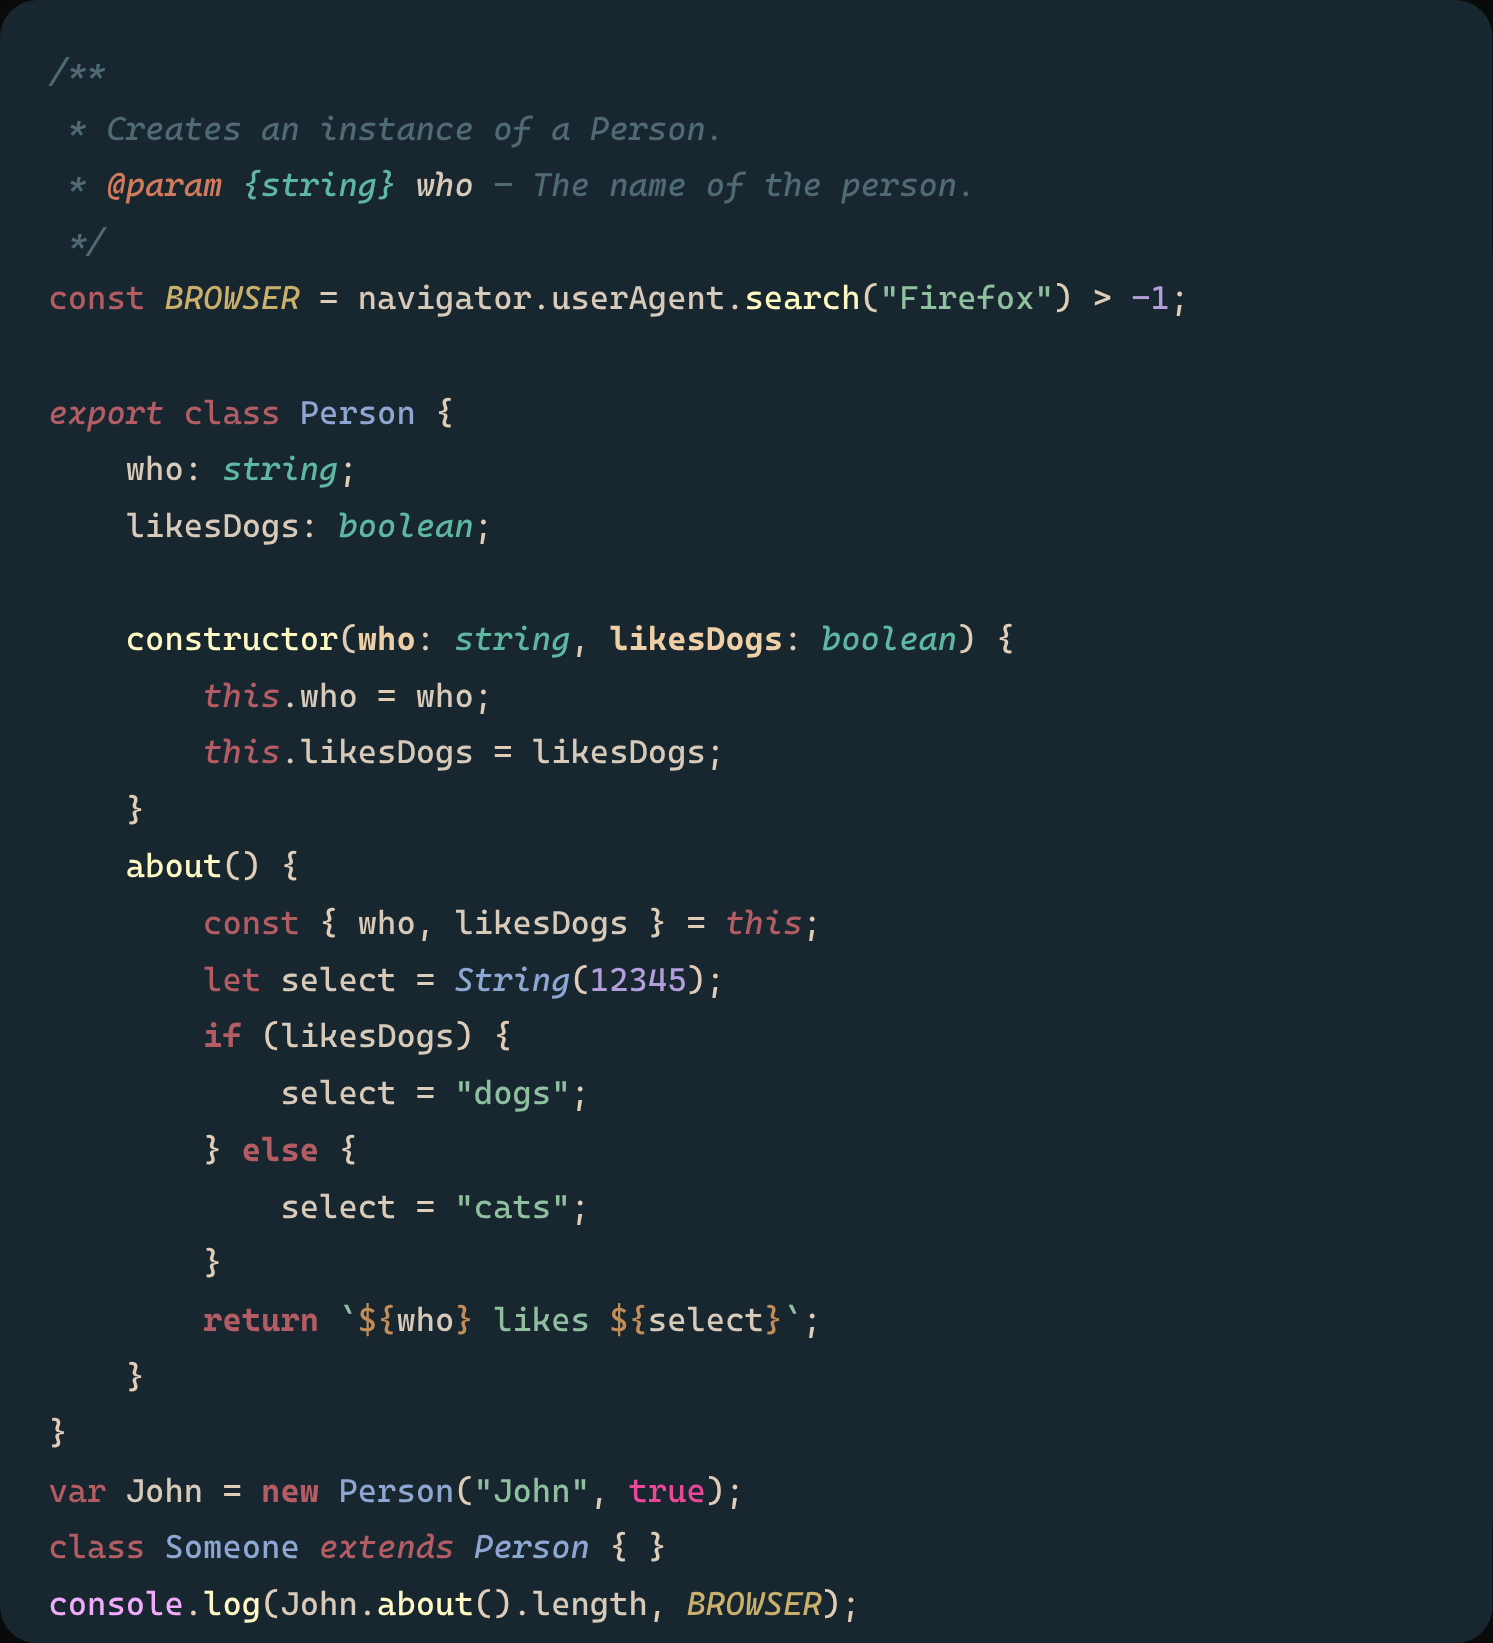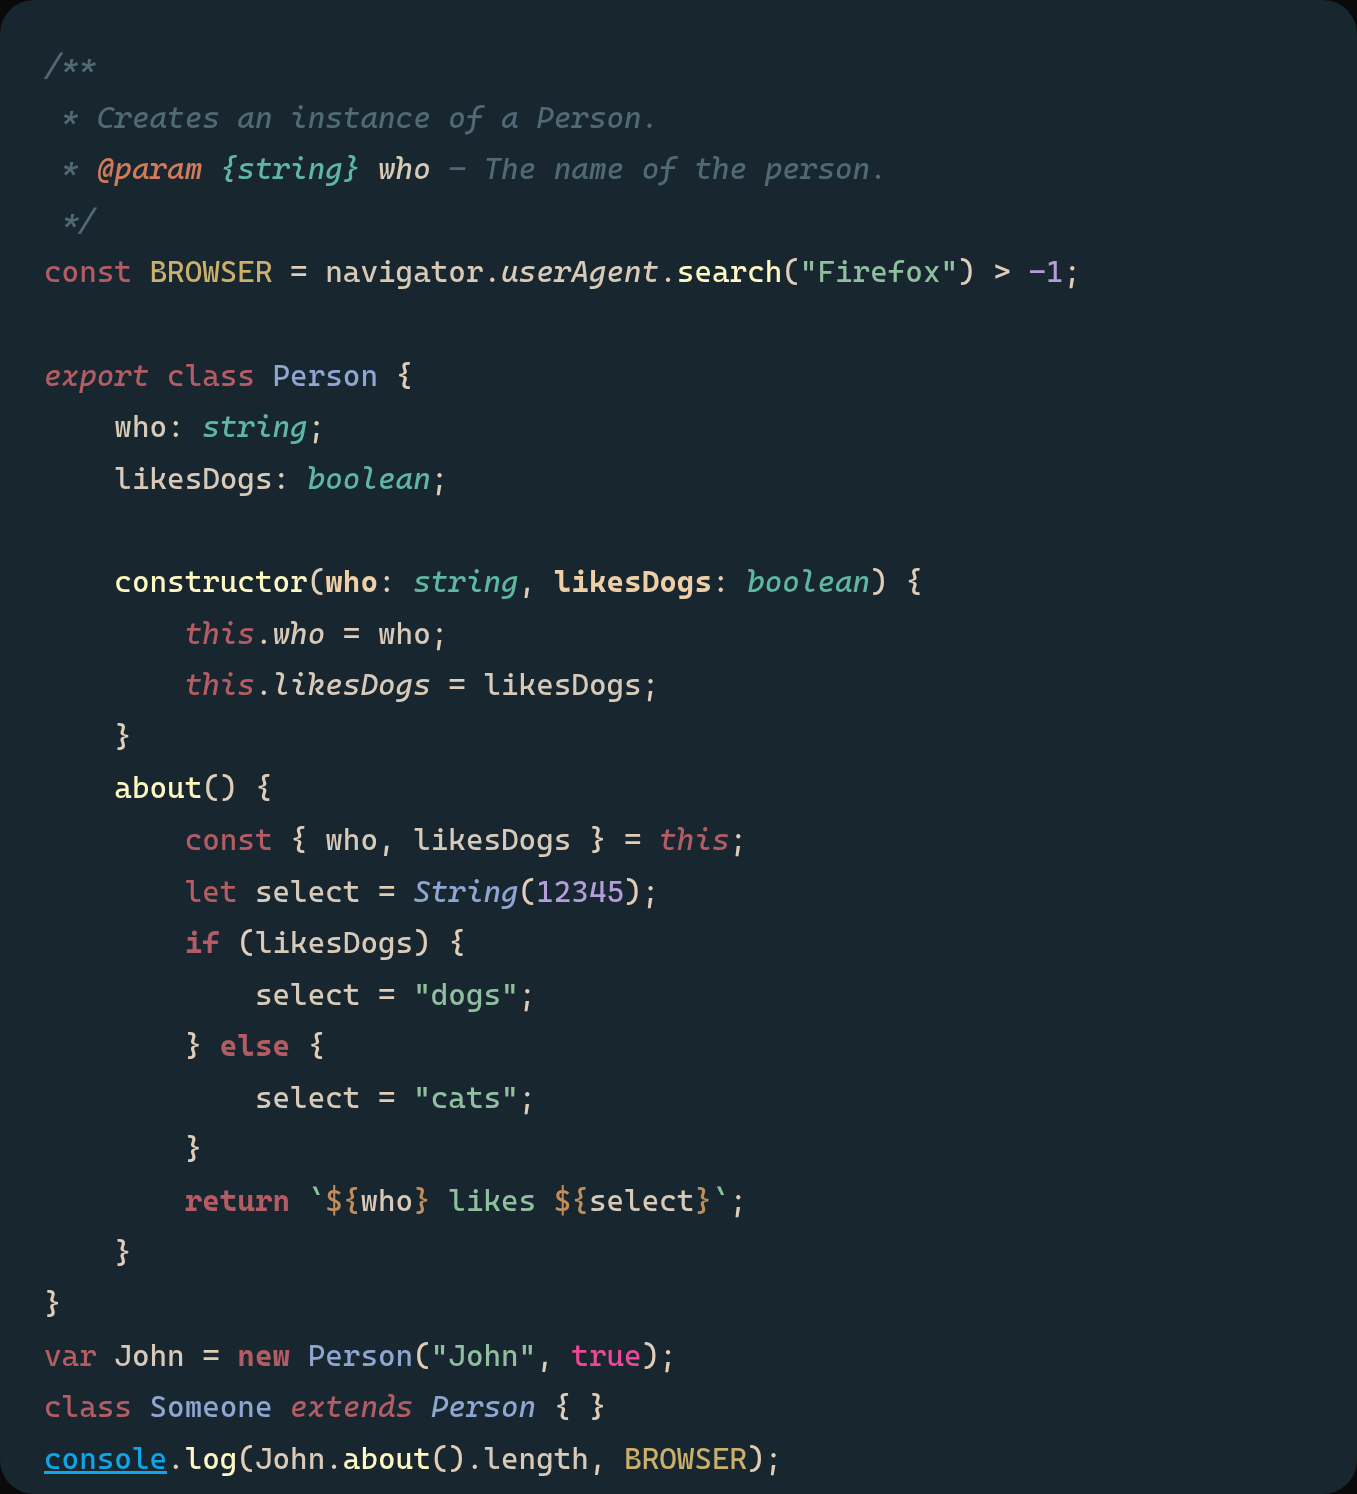--- a/index.html
+++ b/index.html
@@ -32,35 +32,35 @@
   
   .it{font-style:italic;}
 
   
   .cmt   {color:#4f6975;}            
   .tag   {color:#d17a5c;}            
   .doc-type{color:#5eb7a0;margin-top:41px;}          
   .doc-name{color:#d8cab8;}          
   .kw    {color:#b35c63;text-align:right;}            
   .kw-b  {color:#b35c63;font-weight:700;text-align:center;} 
-  .up    {color:#cab06b;}            
+  .up    {color:#cab06b;font-style:italic;}            
   .op    {color:#e0cdb7;}            
   .ident {color:#d8cab8;}            
-  .prop  {color:#d8cab8;font-style:italic;} 
+  .prop  {color:#d8cab8;} 
   .func  {color:#fef9c3;}            
   .class {color:#8ea6d2;}            
   .param {color:#eecfa6;font-weight:700;} 
   .type  {color:#5eb7a0;font-style:italic;} 
   .str   {color:#8fbf9f;}            
   .num   {color:#b39ddb;}            
   .this  {color:#b35c63;font-style:italic;} 
   .tmpl  {color:#8fbf9f;}            
   .interp{color:#c28d58;}            
   .bool  {color:#ec4899;}            
-  .obj   {color:#0ea5e9;text-decoration:underline;}            
+  .obj   {color:#f0abfc;}            
 </style>
 </head>
 <body>
 
 <div class="panel">
 <pre class="code"><span class="cmt it">/**</span>
 <span class="cmt it"> * </span><span class="cmt it">Creates an instance of a Person.</span>
 <span class="cmt it"> * </span><span class="tag it">@param</span> <span class="doc-type it">{string}</span> <span class="doc-name it">who</span><span class="cmt it"> – The name of the person.</span>
 <span class="cmt it"> */</span>
 <span class="kw">const</span> <span class="up">BROWSER</span><span class="op"> = </span><span class="ident">navigator</span><span class="op">.</span><span class="prop">userAgent</span><span class="op">.</span><span class="func">search</span><span class="op">(</span><span class="str">"Firefox"</span><span class="op">)</span><span class="op"> &gt; </span><span class="num">-1</span><span class="op">;</span>

